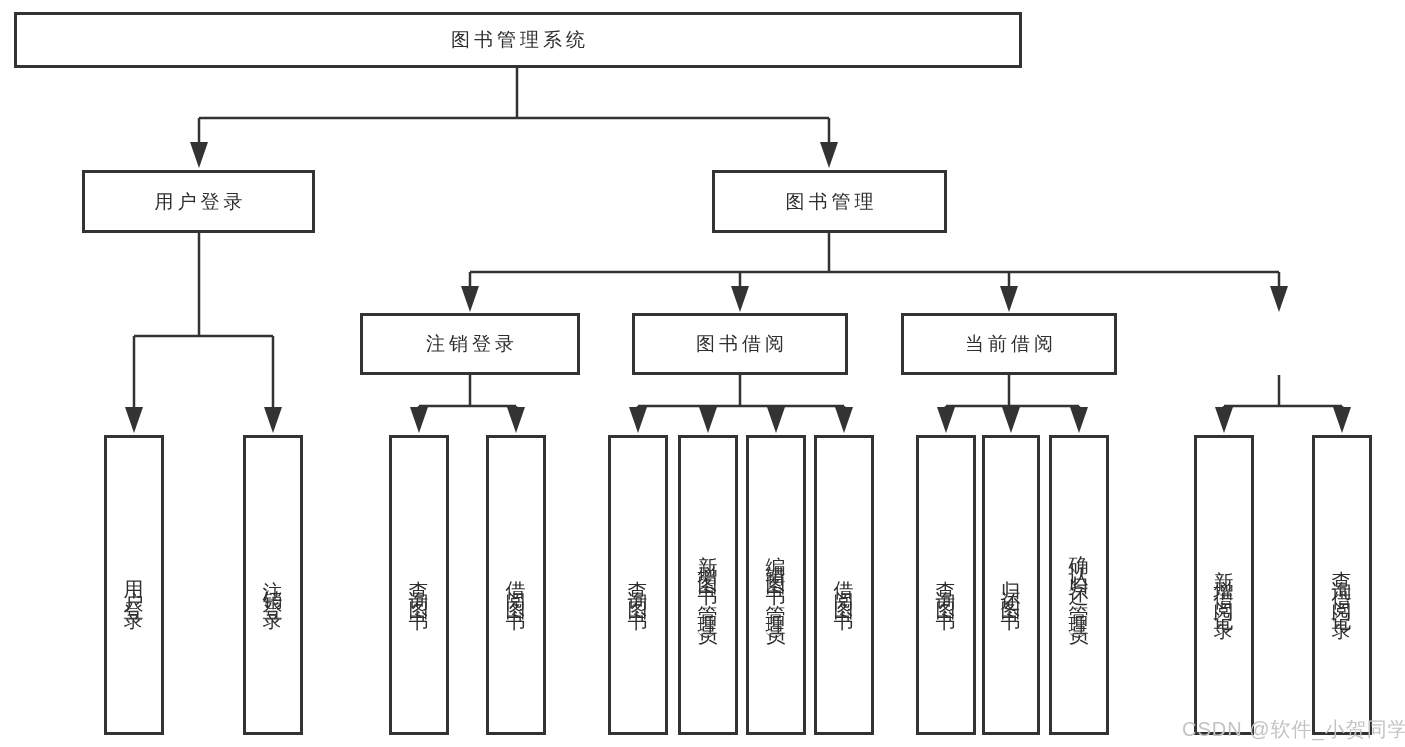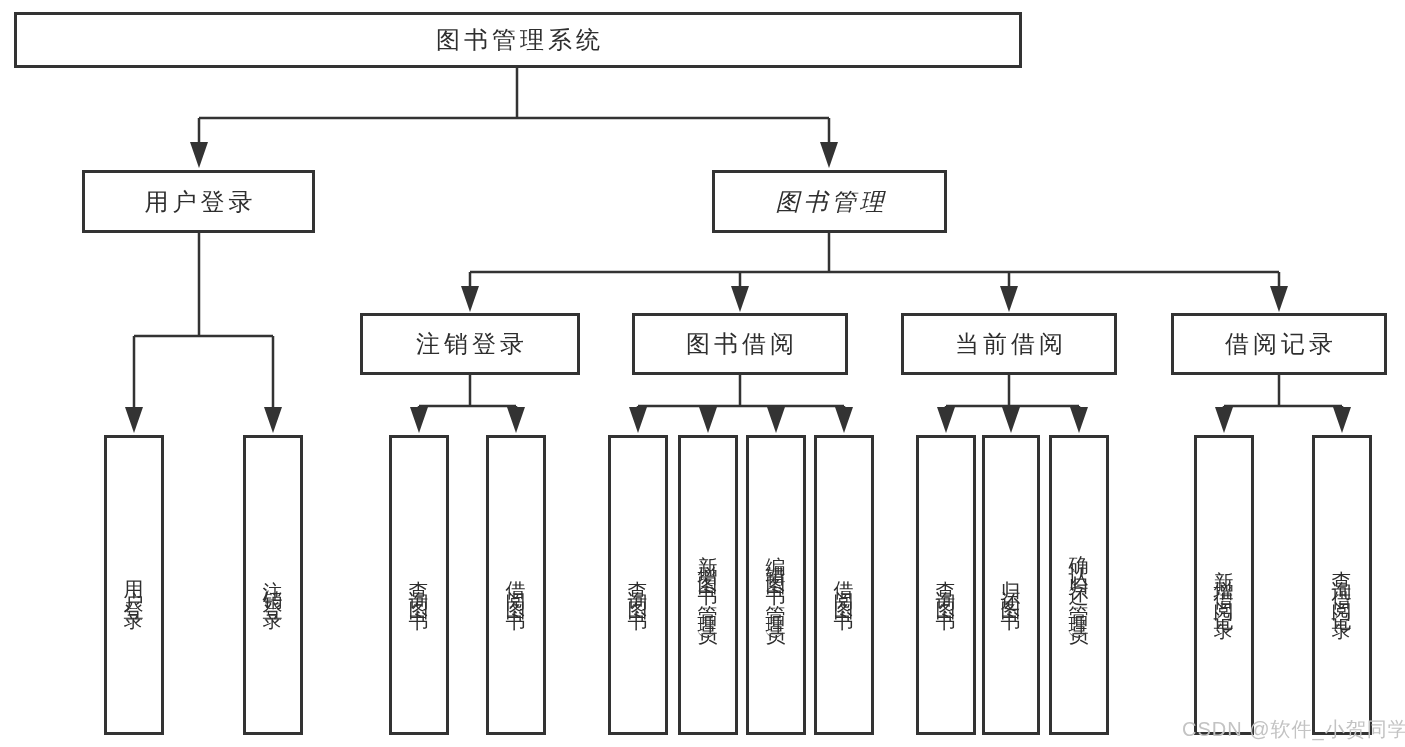--- a/index.html
+++ b/index.html
@@ -11,21 +11,21 @@
     color:var(--text,#2e2e2e);
     overflow:hidden;
   }
   svg.wires{position:absolute;left:0;top:0;z-index:1;}
   .box{
     position:absolute;z-index:2;
     background:var(--box_bg,#fff);
     border:3px solid var(--border,#333);
     box-sizing:border-box;
     display:flex;align-items:center;justify-content:center;
-    font-size:24px;letter-spacing:4px;text-indent:4px;
+    font-size:19px;letter-spacing:4px;text-indent:4px;
     white-space:nowrap;
   }
   .vbox{
     position:absolute;z-index:2;
     background:var(--box_bg,#fff);
     border:3px solid var(--border,#333);
     box-sizing:border-box;
     display:flex;align-items:center;justify-content:center;
   }
   .vbox span{
@@ -79,35 +79,32 @@
     </g>
   </svg>
 
   <div class="box" style="left:14px;top:12px;width:1008px;height:56px;">
     <span>图书管理系统</span>
   </div>
 
   <div class="box" style="left:82px;top:170px;width:233px;height:63px;">
     <span>用户登录</span>
   </div>
-  <div class="box" style="left:712px;top:170px;width:235px;height:63px;font-style:italic;">
+  <div class="box" style="left:712px;top:170px;width:235px;height:63px;">
     <span>图书管理</span>
   </div>
 
   <div class="box" style="left:360px;top:313px;width:220px;height:62px;">
     <span>注销登录</span>
   </div>
   <div class="box" style="left:632px;top:313px;width:216px;height:62px;">
     <span>图书借阅</span>
   </div>
   <div class="box" style="left:901px;top:313px;width:216px;height:62px;">
     <span>当前借阅</span>
-  </div>
-  <div class="box" style="left:1171px;top:313px;width:216px;height:62px;">
-    <span>借阅记录</span>
   </div>
 
   <div class="vbox" style="left:104px;top:435px;width:60px;height:300px;">
     <span>用户登录</span>
   </div>
   <div class="vbox" style="left:243px;top:435px;width:60px;height:300px;">
     <span>注销登录</span>
   </div>
 
   <div class="vbox" style="left:389px;top:435px;width:60px;height:300px;">

